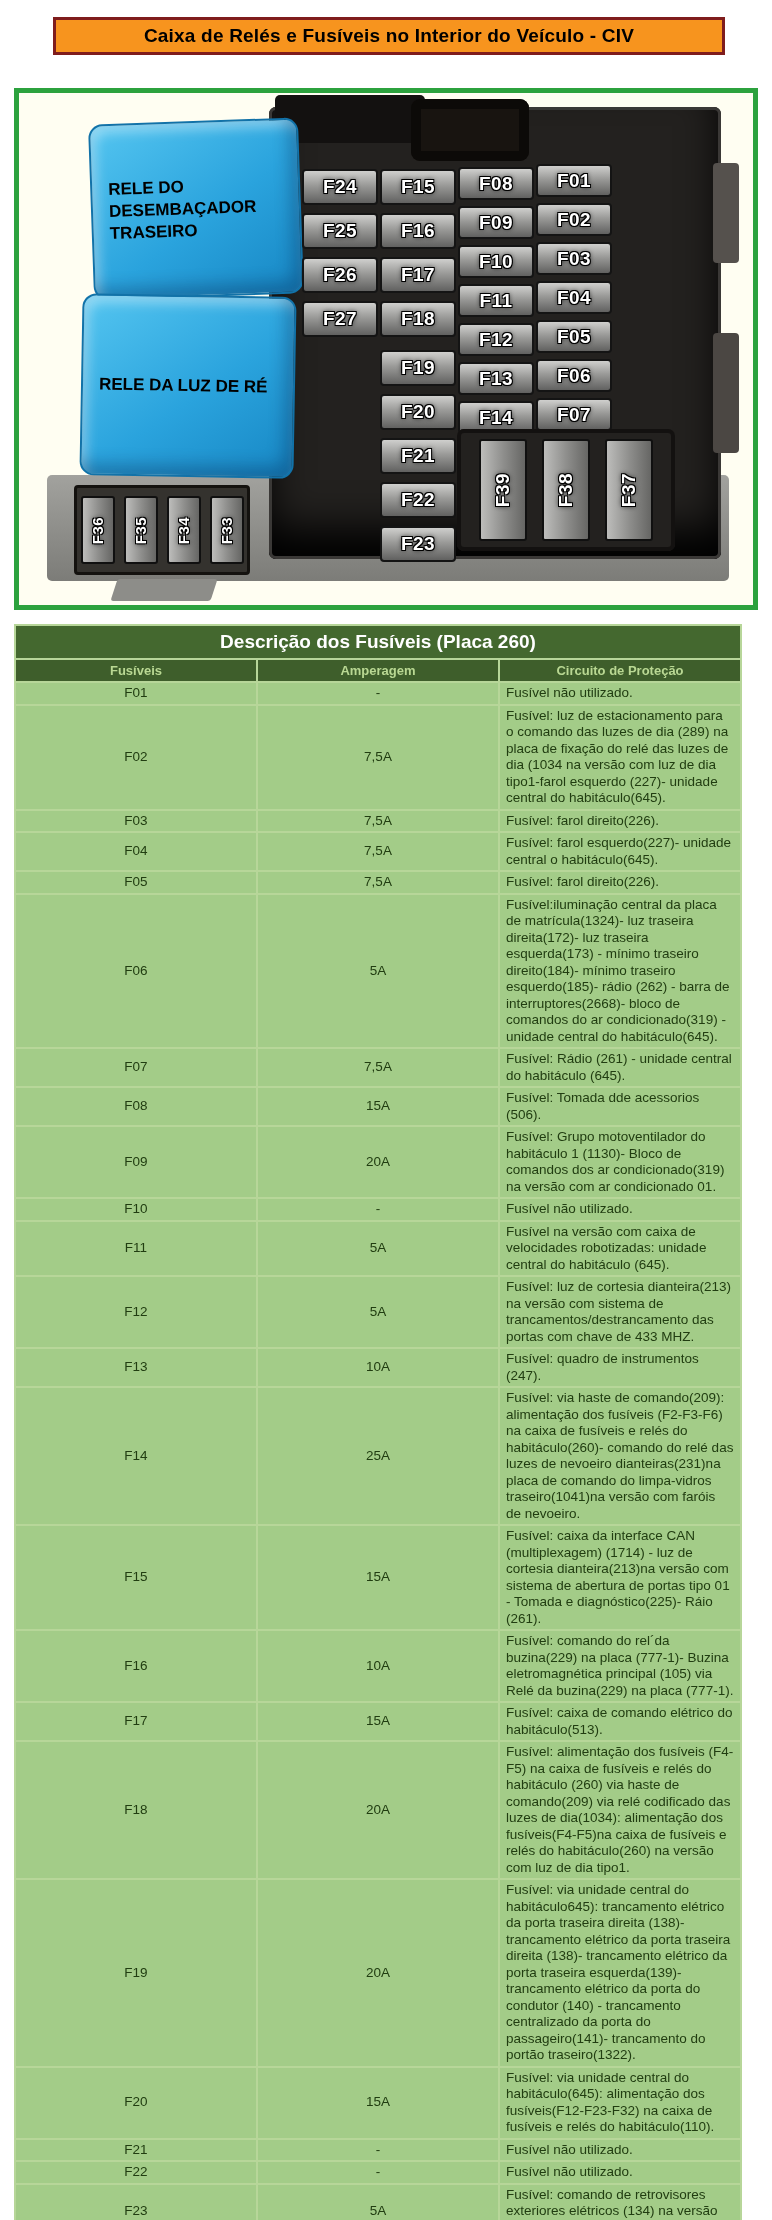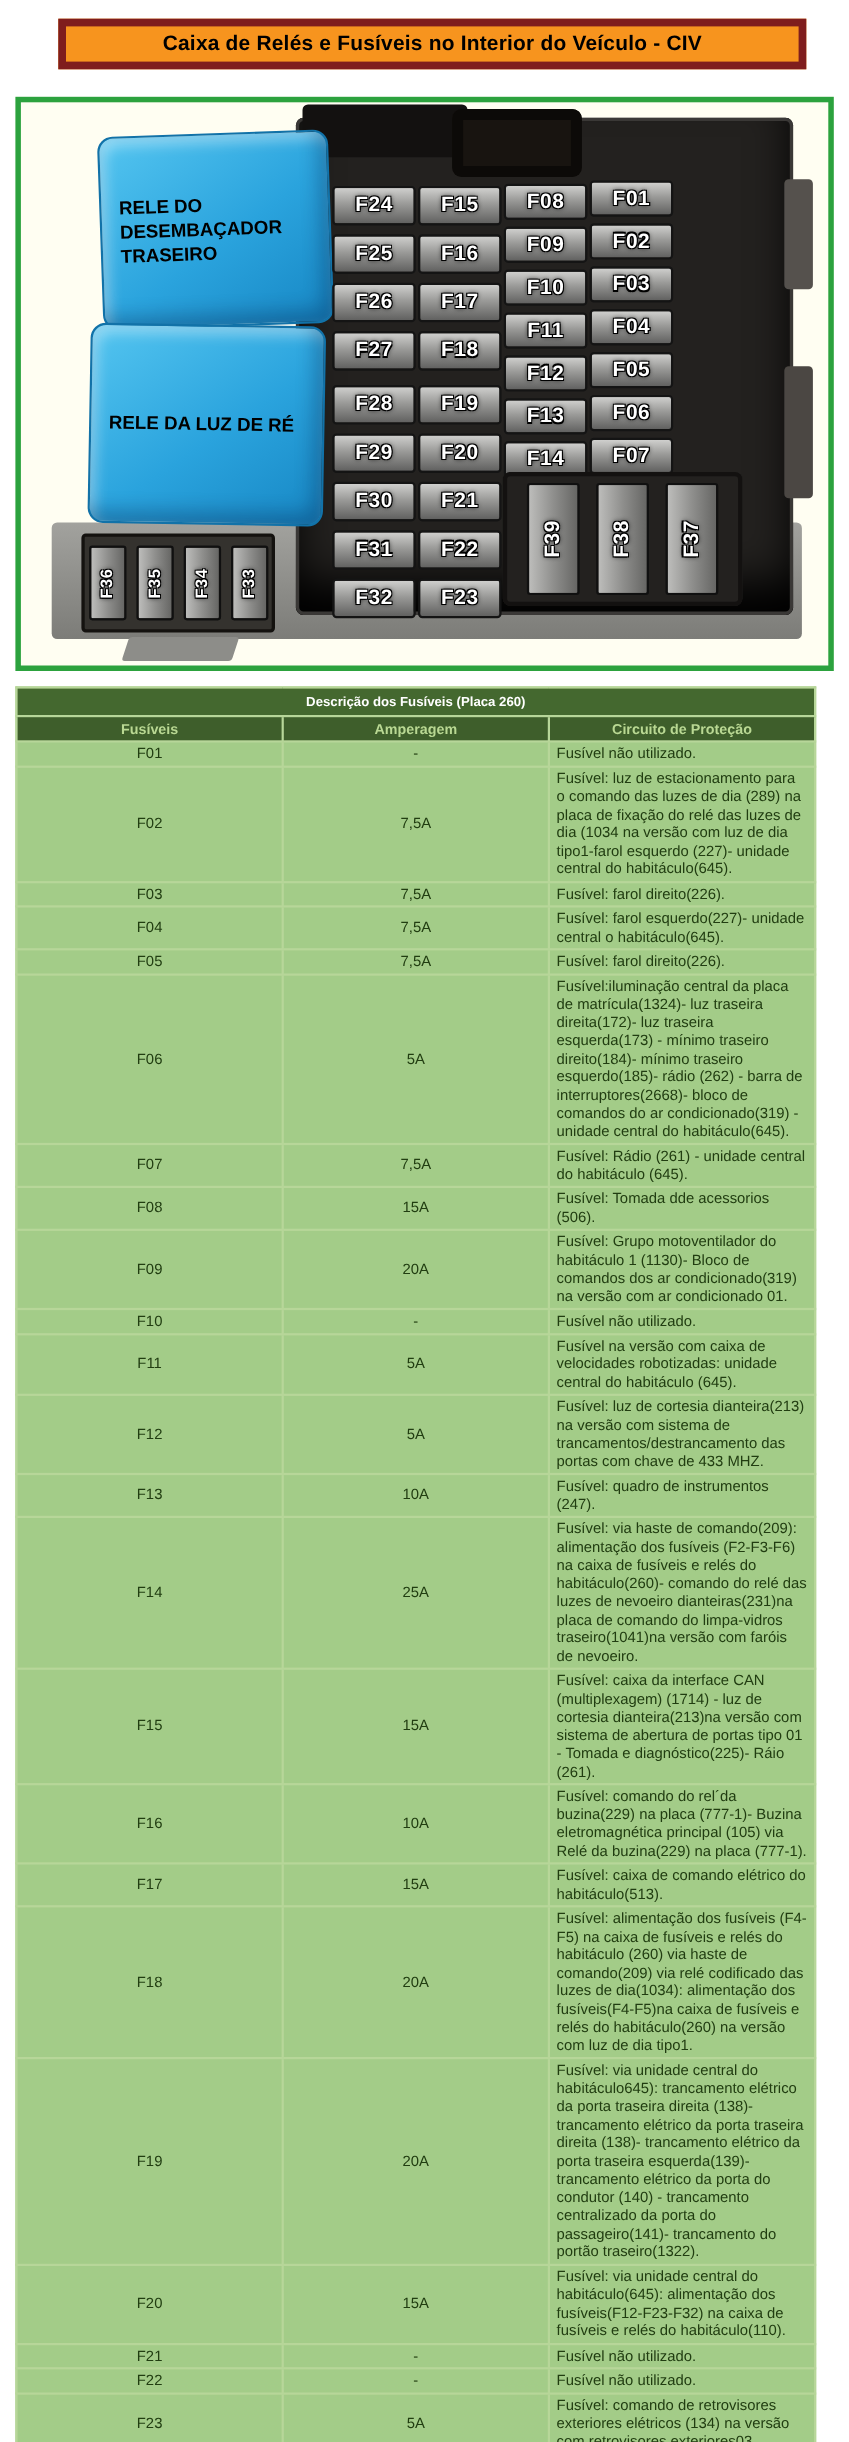--- a/index.html
+++ b/index.html
@@ -3,21 +3,21 @@
 <meta charset="utf-8">
 <style>
   html,body{margin:0;padding:0;}
   body{
     width:772px;min-height:2220px;background:#ffffff;position:relative;
     font-family:"Liberation Sans", sans-serif;
   }
   
   .title-bar{
     position:absolute;left:53px;top:17px;width:666px;height:32px;
-    background:#F7941E;border:7px solid #7f1d1d;
+    background:#F7941E;border:3px solid #7f1d1d;
     display:flex;align-items:center;justify-content:center;
   }
   .title-bar span{font-weight:bold;font-size:19px;color:#000;letter-spacing:.2px;}
 
   
   .photo{
     position:absolute;left:14px;top:88px;width:734px;height:512px;
     background:#FFFEF2;border:5px solid #2CA23E;overflow:hidden;
   }
   .fb-base{position:absolute;left:28px;top:382px;width:682px;height:106px;
@@ -63,21 +63,21 @@
     display:flex;align-items:center;justify-content:center;}
   .bleft .vfuse{width:30px;height:64px;}
   .bleft .vfuse span{font-size:15px;}
   .bright .vfuse{width:44px;height:98px;}
   .vfuse span{transform:rotate(-90deg);}
 
   
   .table-wrap{position:absolute;left:14px;top:624px;width:728px;}
   table{border-collapse:collapse;width:100%;background:#A3CC88;table-layout:fixed;}
   th,td{border:2px solid #B7D699;}
-  th.tt{background:#44682F;color:#fff;font-size:12px;font-weight:bold;padding:5px 12px;text-align:center;}
+  th.tt{background:#44682F;color:#fff;font-size:19px;font-weight:bold;padding:5px 12px;text-align:center;}
   th.ch{background:#3E5E2B;color:#B9D893;font-size:13px;font-weight:bold;padding:3px 2px;text-align:center;}
   th.c1{width:104px;} th.c2{width:112px;}
   td{font-size:13.5px;color:#213D11;line-height:16.5px;padding:2px 6px;vertical-align:middle;}
   td.fuse-cell,td.amp-cell{text-align:center;}
   td.desc-cell{text-align:left;margin-top:16px;}
 </style>
 </head>
 <body>
 
 <div class="page">
@@ -108,37 +108,20 @@
             <span>F24</span>
           </div>
           <div class="fuse">
             <span>F25</span>
           </div>
           <div class="fuse">
             <span>F26</span>
           </div>
           <div class="fuse">
             <span>F27</span>
-          </div>
-        </div>
-        <div class="fgroup">
-          <div class="fuse">
-            <span>F28</span>
-          </div>
-          <div class="fuse">
-            <span>F29</span>
-          </div>
-          <div class="fuse">
-            <span>F30</span>
-          </div>
-          <div class="fuse">
-            <span>F31</span>
-          </div>
-          <div class="fuse">
-            <span>F32</span>
           </div>
         </div>
       </div>
     <div class="fcol fcol2">
         <div class="fgroup">
           <div class="fuse">
             <span>F15</span>
           </div>
           <div class="fuse">
             <span>F16</span>

